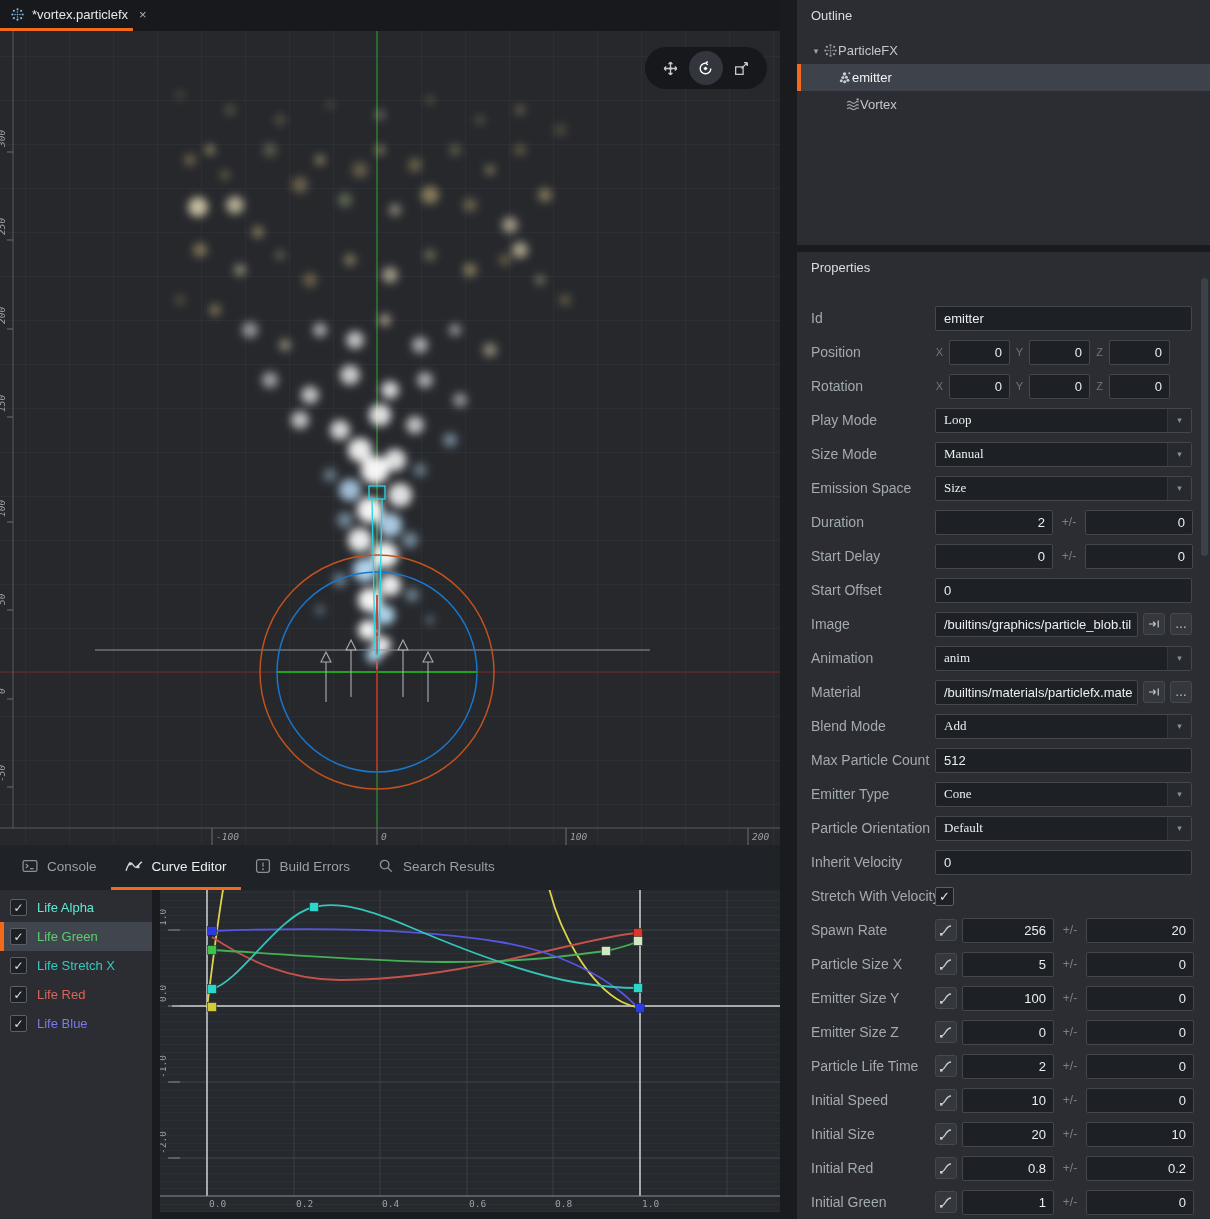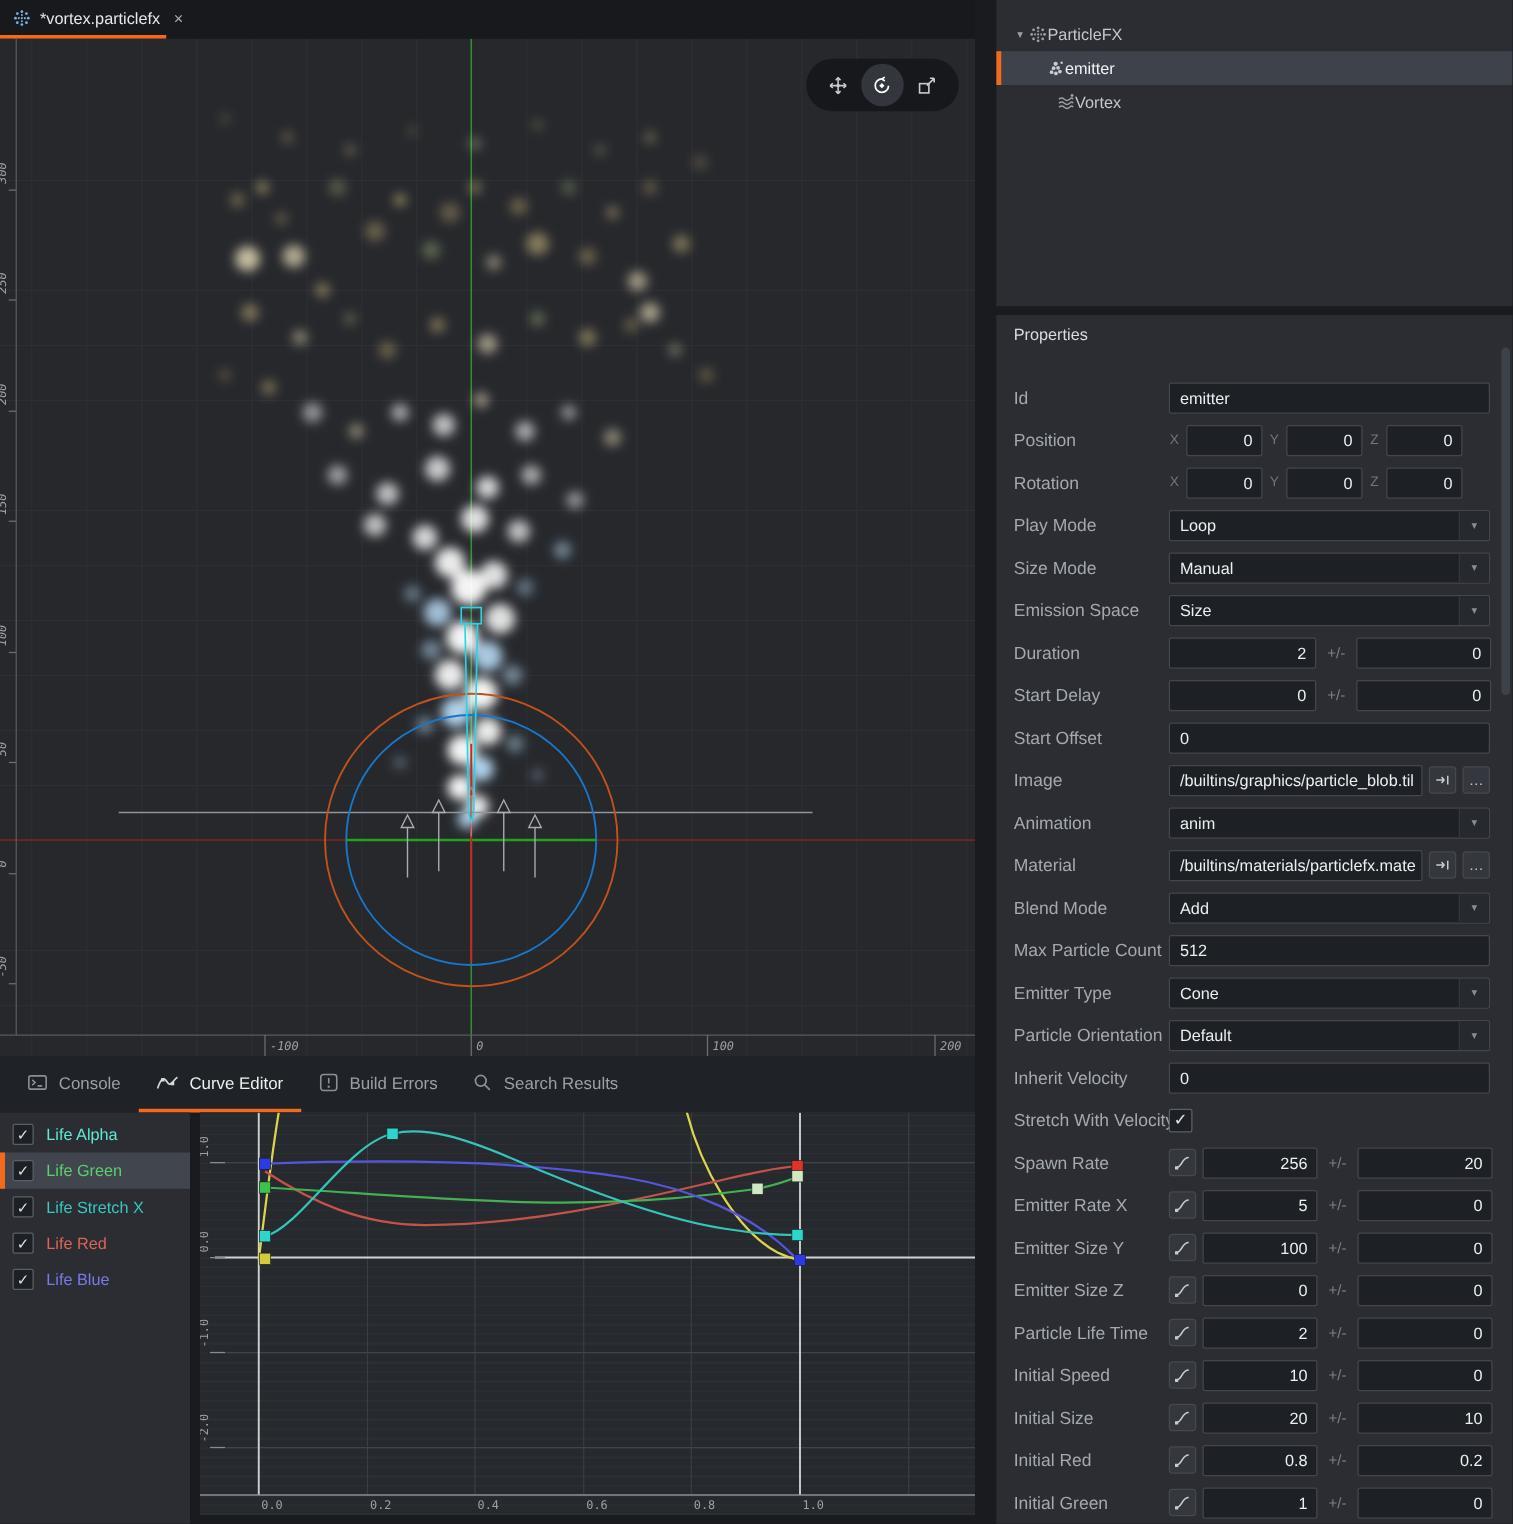--- a/index.html
+++ b/index.html
@@ -37,21 +37,21 @@
   .prop-label { width:124px; flex:none; font-size:14px; color:#a3a9b0; white-space:nowrap; }
   .prop-ctrl { flex:1; display:flex; align-items:center; gap:5px; min-width:0; }
   .inp { height:25px; background:#1d2025; border:1px solid #43474d; border-radius:2px; color:#eceef0;
     font-size:13px; display:flex; align-items:center; overflow:hidden; white-space:nowrap; }
   .inp.right { justify-content:flex-end; padding-right:7px; }
   .inp.left { padding-left:8px; }
   .grow { flex:1; }
   .w118 { width:118px; flex:none; } .w108 { width:108px; flex:none; } .w92 { width:92px; flex:none; } .w64 { width:61px; flex:none; }
   .axis-lbl { color:#70767e; font-size:11px; width:9px; flex:none; text-align:center; }
   .pm { color:#7a8088; font-size:12px; width:22px; flex:none; text-align:center; }
-  .select { position:relative; padding-right:26px; }
+  .select { position:relative; padding-right:26px;font-family:Liberation Serif, serif; }
   .select .chev { position:absolute; right:0; top:0; bottom:0; width:24px; display:flex; align-items:center;
     justify-content:center; color:#888e95; font-size:9px; border-left:1px solid #33373c; background:#26292e; }
   .sq-btn { width:22px; height:22px; flex:none; background:#34383e; border:1px solid #45494f; border-radius:3px;
     color:#c6cbd0; display:flex; align-items:center; justify-content:center; font-size:12px; cursor:pointer; }
   .cbx { width:19px; height:19px; flex:none; background:#1d2025; border:1px solid #5a6067; border-radius:2px;
     color:#dfe2e5; font-size:13px; display:flex; align-items:center; justify-content:center; }
   .res-text { font-size:13px;text-align:right; }
   #prop-scrollbar { position:absolute; right:2px; top:26px; width:7px; height:278px; background:#3d424a; border-radius:4px; }
   
   #bottom-tab-bar { left:0; top:845px; width:780px; height:45px; background:#1f2226; display:flex; align-items:stretch; padding-left:8px; }
@@ -269,20 +269,21 @@
           <svg width="17" height="17" viewBox="0 0 16 16" fill="none" stroke="currentColor" stroke-width="1.2">
             <rect x="2.5" y="6.5" width="7" height="7"></rect>
             <path d="M8,8 L13.5,2.5 M13.5,2.5 h-3.2 M13.5,2.5 v3.2"></path>
           </svg>
         </span>
       </div>
     </div>
 </div>
 
 <div class="abs" id="outline-panel">
+  <div class="panel-title">Outline</div>
   <div id="outline-tree">
       <div class="tree-row" style="padding-left: 12px;">
         <span class="exp">▾</span>
         <span class="icon" style="color: rgb(154, 160, 166);">
           <svg width="15" height="15" viewBox="0 0 14 14">
             <g fill="currentColor">
               <circle cx="7" cy="2.2" r="1.05"></circle>
               <circle cx="10.4" cy="3.6" r="1.05"></circle>
               <circle cx="11.8" cy="7" r="1.05"></circle>
               <circle cx="10.4" cy="10.4" r="1.05"></circle>
@@ -497,21 +498,21 @@
               <path d="M2,11 C7,11 6,3 12,3"></path>
               <rect x="1" y="10" width="2.6" height="2.6" fill="currentColor" stroke="none"></rect>
             </svg>
           </div>
           <div class="inp right w92">256</div>
           <span class="pm">+/-</span>
           <div class="inp right w108">20</div>
         </div>
       </div>
       <div class="prop-row">
-        <div class="prop-label">Emitter Rate X</div>
+        <div class="prop-label">Particle Size X</div>
         <div class="prop-ctrl">
           <div class="sq-btn">
             <svg width="14" height="14" viewBox="0 0 14 14" fill="none" stroke="currentColor" stroke-width="1.3">
               <path d="M2,11 C7,11 6,3 12,3"></path>
               <rect x="1" y="10" width="2.6" height="2.6" fill="currentColor" stroke="none"></rect>
             </svg>
           </div>
           <div class="inp right w92">5</div>
           <span class="pm">+/-</span>
           <div class="inp right w108">0</div>

